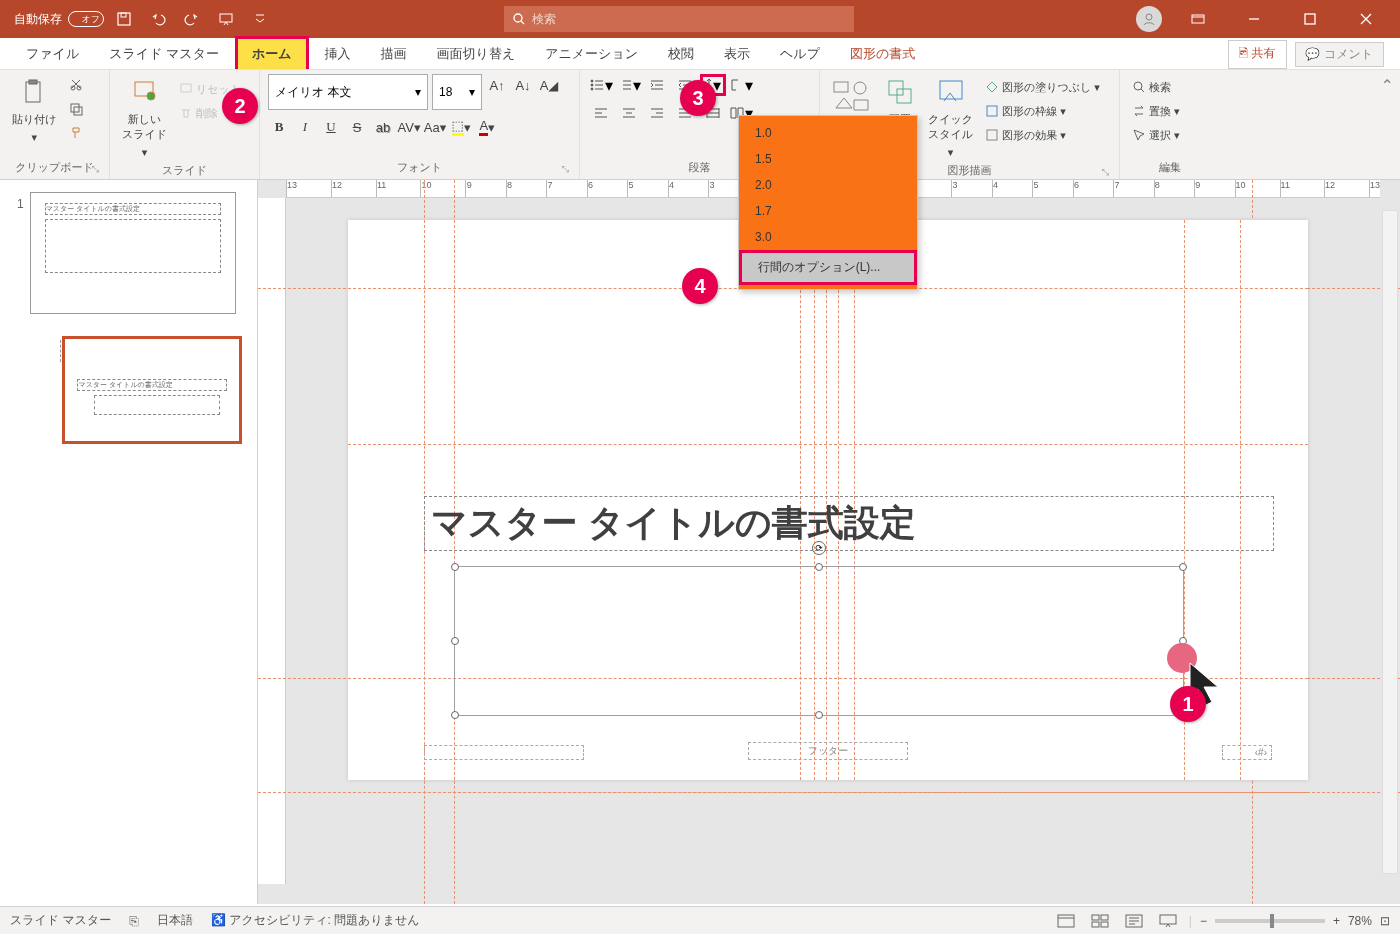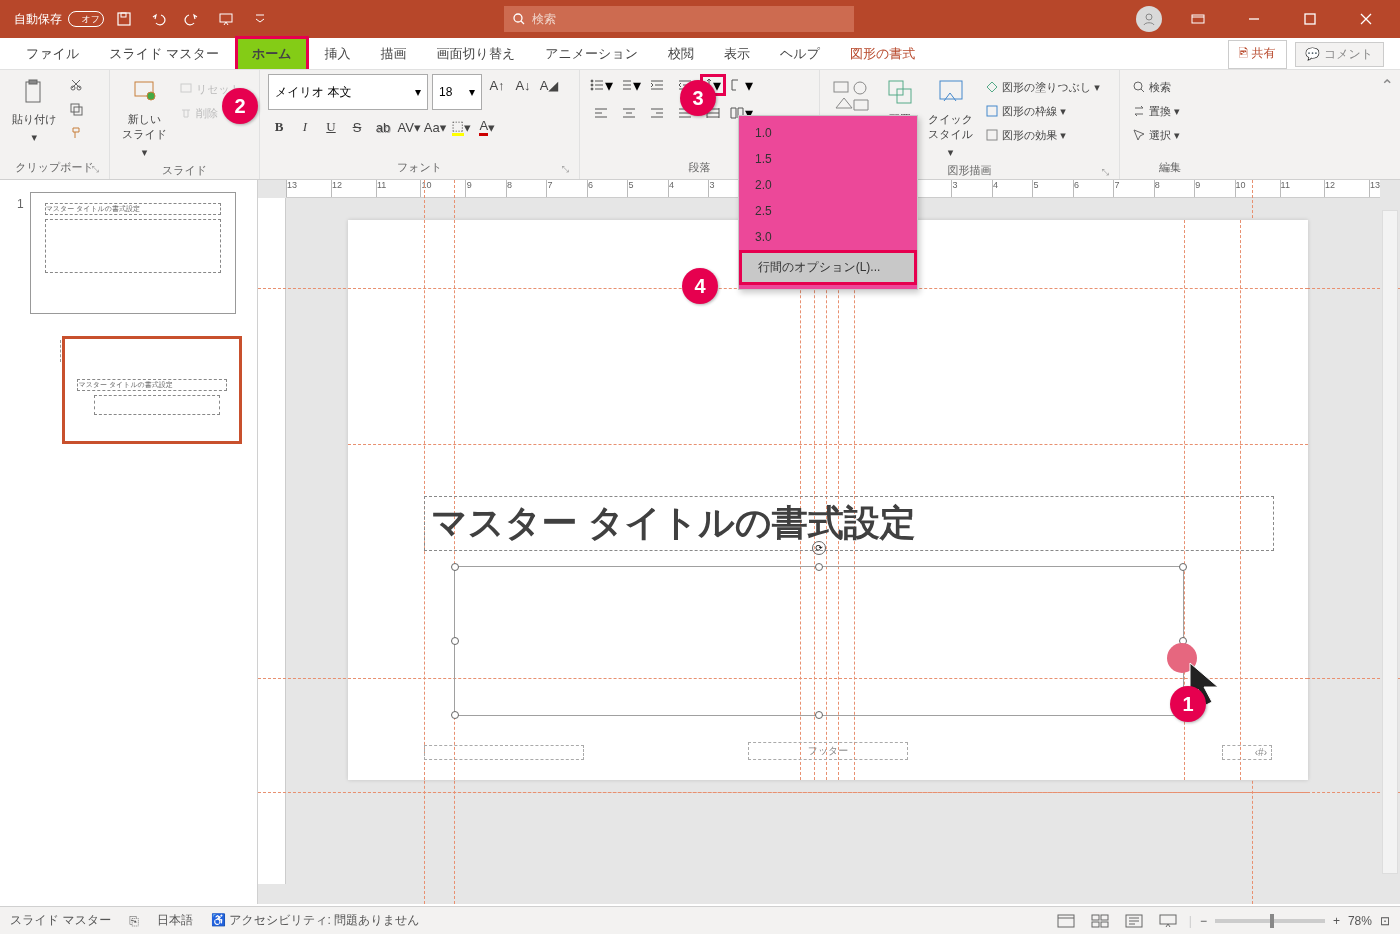--- a/index.html
+++ b/index.html
@@ -16,21 +16,21 @@
 .searchbox svg { stroke: #fff; fill: none; }
 .titlebar .right { margin-left: auto; display: flex; align-items: center; gap: 16px; padding-right: 14px; }
 .win-btn { width: 40px; height: 38px; display: flex; align-items: center; justify-content: center; }
 .win-btn svg { stroke: #fff; fill: none; }
 .account-circle { width: 26px; height: 26px; background: #D9D9D9; border-radius: 50%; display:flex;align-items:center;justify-content:center;}
 
 
 .tabrow { height: 32px; background: #fff; display: flex; align-items: flex-end; border-bottom: 1px solid #E1E1E1; padding-left: 12px; gap: 2px; }
 .tab { padding: 6px 14px; font-size: 13px; color: #444; cursor: pointer; position: relative; }
 .tab.context { color: #B7472A; }
-.tab.active { border: 3px solid #E6004F; border-bottom: none; background: #84cc16; font-weight: 600; }
+.tab.active { border: 3px solid #E6004F; border-bottom: none; background: #fde047; font-weight: 600; }
 .ribbon-right { margin-left: auto; display:flex; gap:8px; padding-right: 16px; align-items:center;}
 .share-btn { border:1px solid #ccc; padding:3px 10px; font-size:12px; color:#B7472A; background:#fff;}
 .comment-btn { border:1px solid #ccc; padding:3px 10px; font-size:12px; color:#888; background:#F3F2F1;}
 
 
 .ribbon { height: 110px; background: #F3F2F1; display: flex; border-bottom: 1px solid #D0D0D0; }
 .group { border-right: 1px solid #E1E1E1; padding: 4px 8px 2px 8px; display: flex; flex-direction: column; justify-content: space-between; }
 .group-body { display: flex; gap: 4px; align-items: flex-start; flex: 1; }
 .group-label { text-align: center; font-size: 11px; color: #666; padding: 2px 0; position:relative;}
 .dlg-launcher { position:absolute; right:2px; bottom:2px; font-size:9px; color:#888;}
@@ -47,21 +47,21 @@
 .fmt-btn.s{text-decoration:line-through;}
 .para-row{display:flex;gap:2px;}
 .para-btn{width:26px;height:22px;display:flex;align-items:center;justify-content:center;}
 .para-btn svg{stroke:#555;fill:none;}
 .line-spacing-btn { border:3px solid #E6004F; padding:0 2px;}
 
 
 .callout { width: 36px; height: 36px; background: #E6004F; border-radius: 50%; color:#fff; font-weight:bold; font-size:20px; display:flex;align-items:center;justify-content:center; position:absolute; z-index:100; box-shadow:1px 1px 3px rgba(0,0,0,0.3);}
 
 
-.dropdown { position:absolute; left:738px; top:115px; width:180px; background:#ec4899; border:1px solid #C8C8C8; box-shadow:2px 3px 6px rgba(0,0,0,0.2); z-index:50; padding:4px 0;}
+.dropdown { position:absolute; left:738px; top:115px; width:180px; background:#f97316; border:1px solid #C8C8C8; box-shadow:2px 3px 6px rgba(0,0,0,0.2); z-index:50; padding:4px 0;}
 .dd-item { padding:6px 16px; font-size:12px; color:#333;}
 .dd-item.hl { background:#C8C8C8; border:3px solid #E6004F; margin:0;}
 
 
 .workarea { position:absolute; top:180px; left:0; right:0; bottom:30px; display:flex; background:#E6E6E6;}
 .thumb-pane { width:258px; background:#fff; border-right:1px solid #D0D0D0; padding:12px 12px;}
 .thumb { border:1px solid #999; margin-bottom:22px; position:relative;}
 .thumb.sel{border:3px solid #C8502D;}
 .thumb-inner{height:120px; background:#fff; position:relative; padding:6px;}
 .thumb-num{position:absolute; left:-14px; top:4px; font-size:12px; color:#666;}
@@ -417,21 +417,21 @@
   <div style="margin-left:auto;padding:6px"><span style="color:#888">⌃</span></div>
 </div>
 
 <div class="callout" style="left:222px;top:88px">2</div>
 <div class="callout" style="left:680px;top:80px">3</div>
 
 <div class="dropdown">
   <div class="dd-item">1.0</div>
   <div class="dd-item">1.5</div>
   <div class="dd-item">2.0</div>
-  <div class="dd-item">2.5</div>
+  <div class="dd-item">1.7</div>
   <div class="dd-item">3.0</div>
   <div class="dd-item hl">行間のオプション(L)...</div>
 </div>
 <div class="callout" style="left:682px;top:268px">4</div>
 
 <div class="workarea">
   <div class="thumb-pane">
     <div class="thumb" style="margin-left:18px;width:206px">
       <span class="thumb-num">1</span>
       <div class="thumb-inner">

